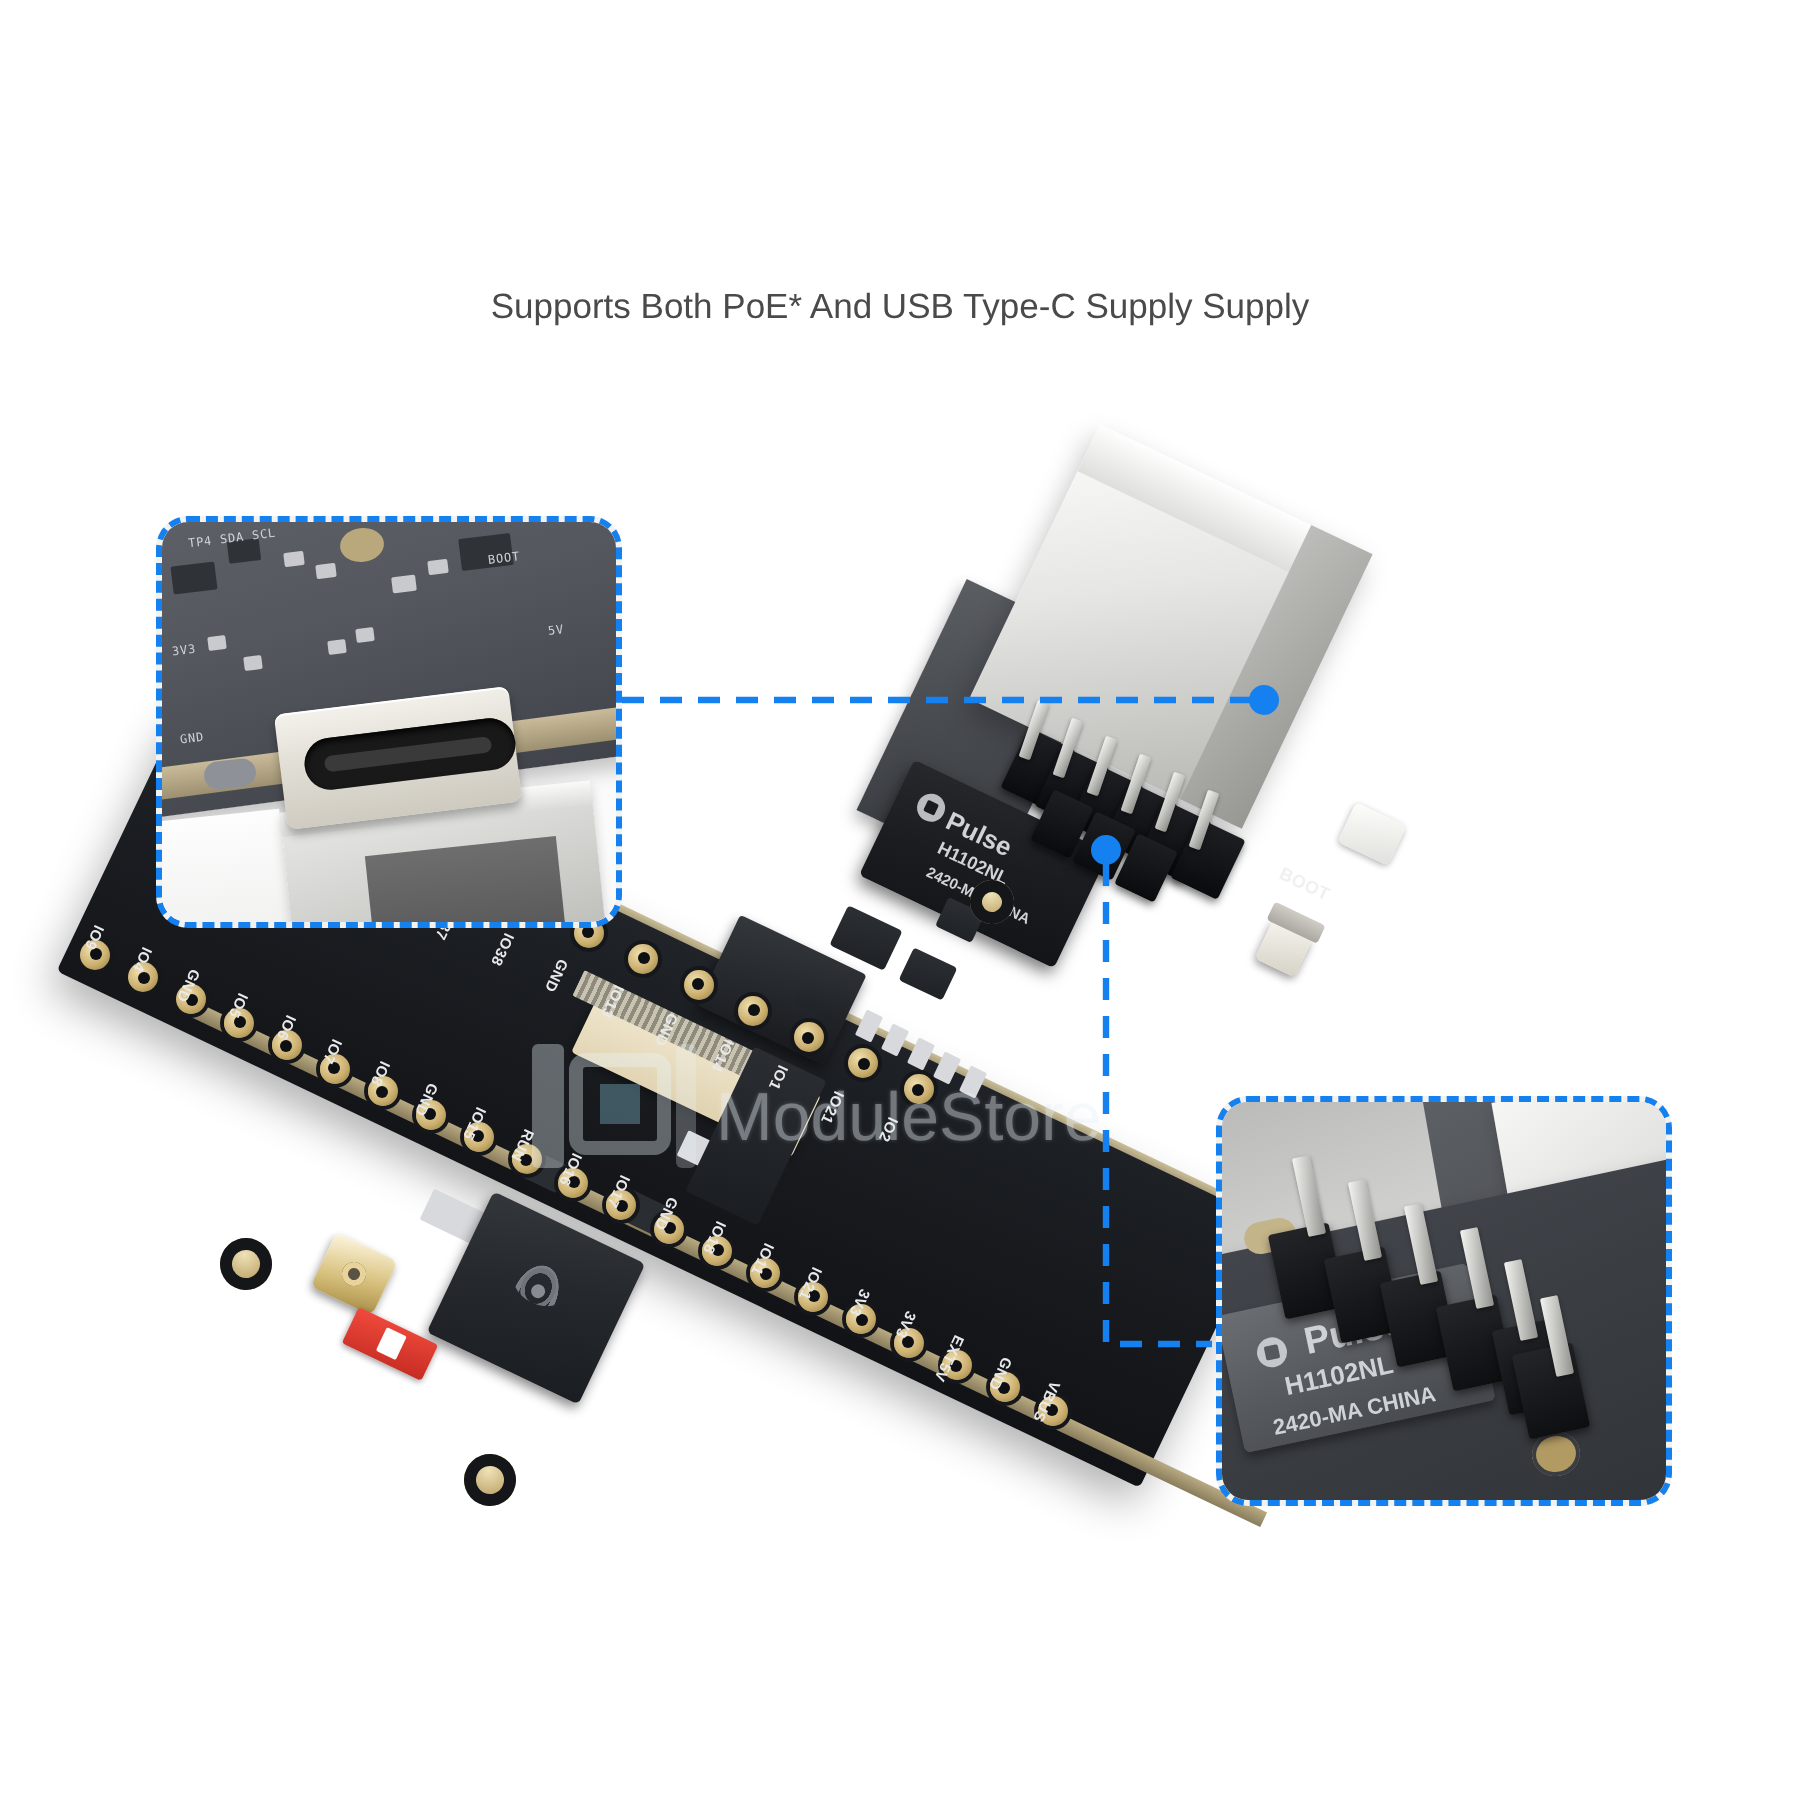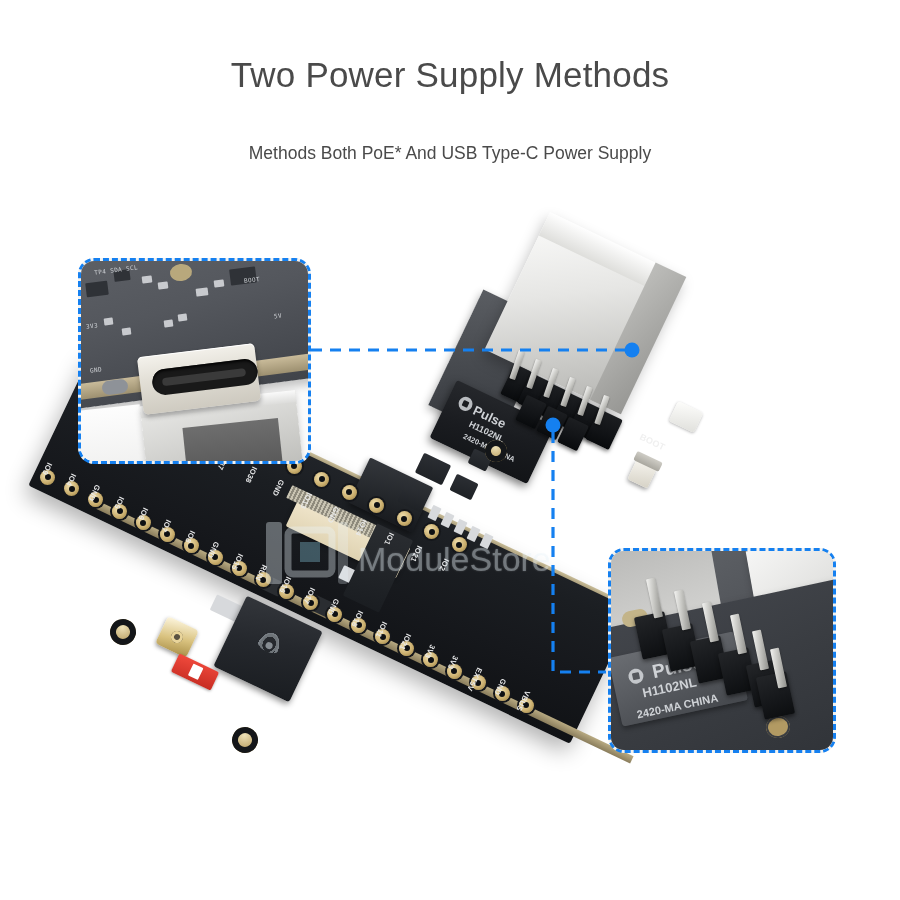--- a/index.html
+++ b/index.html
@@ -630,16 +630,15 @@
         <div class="poe-pin" style="left:42px;top:30px;"></div>
         <div class="poe-pin" style="left:70px;top:42px;"></div>
         <div class="poe-pin" style="left:98px;top:54px;"></div>
         <div class="poe-pin" style="left:126px;top:66px;"></div>
         <div class="poe-pin" style="left:148px;top:82px;"></div>
         <div class="poe-pin" style="left:166px;top:100px;"></div>
       </div>
     </div>
   </div>
 
-  <div class="title">Two Power Supply Methods</div>
-  <div class="subtitle">Methods Both PoE* And USB Type-C Power Supply</div>
+  <div class="subtitle">Supports Both PoE* And USB Type-C Supply Supply</div>
 
 </div>
 
 </body></html>

